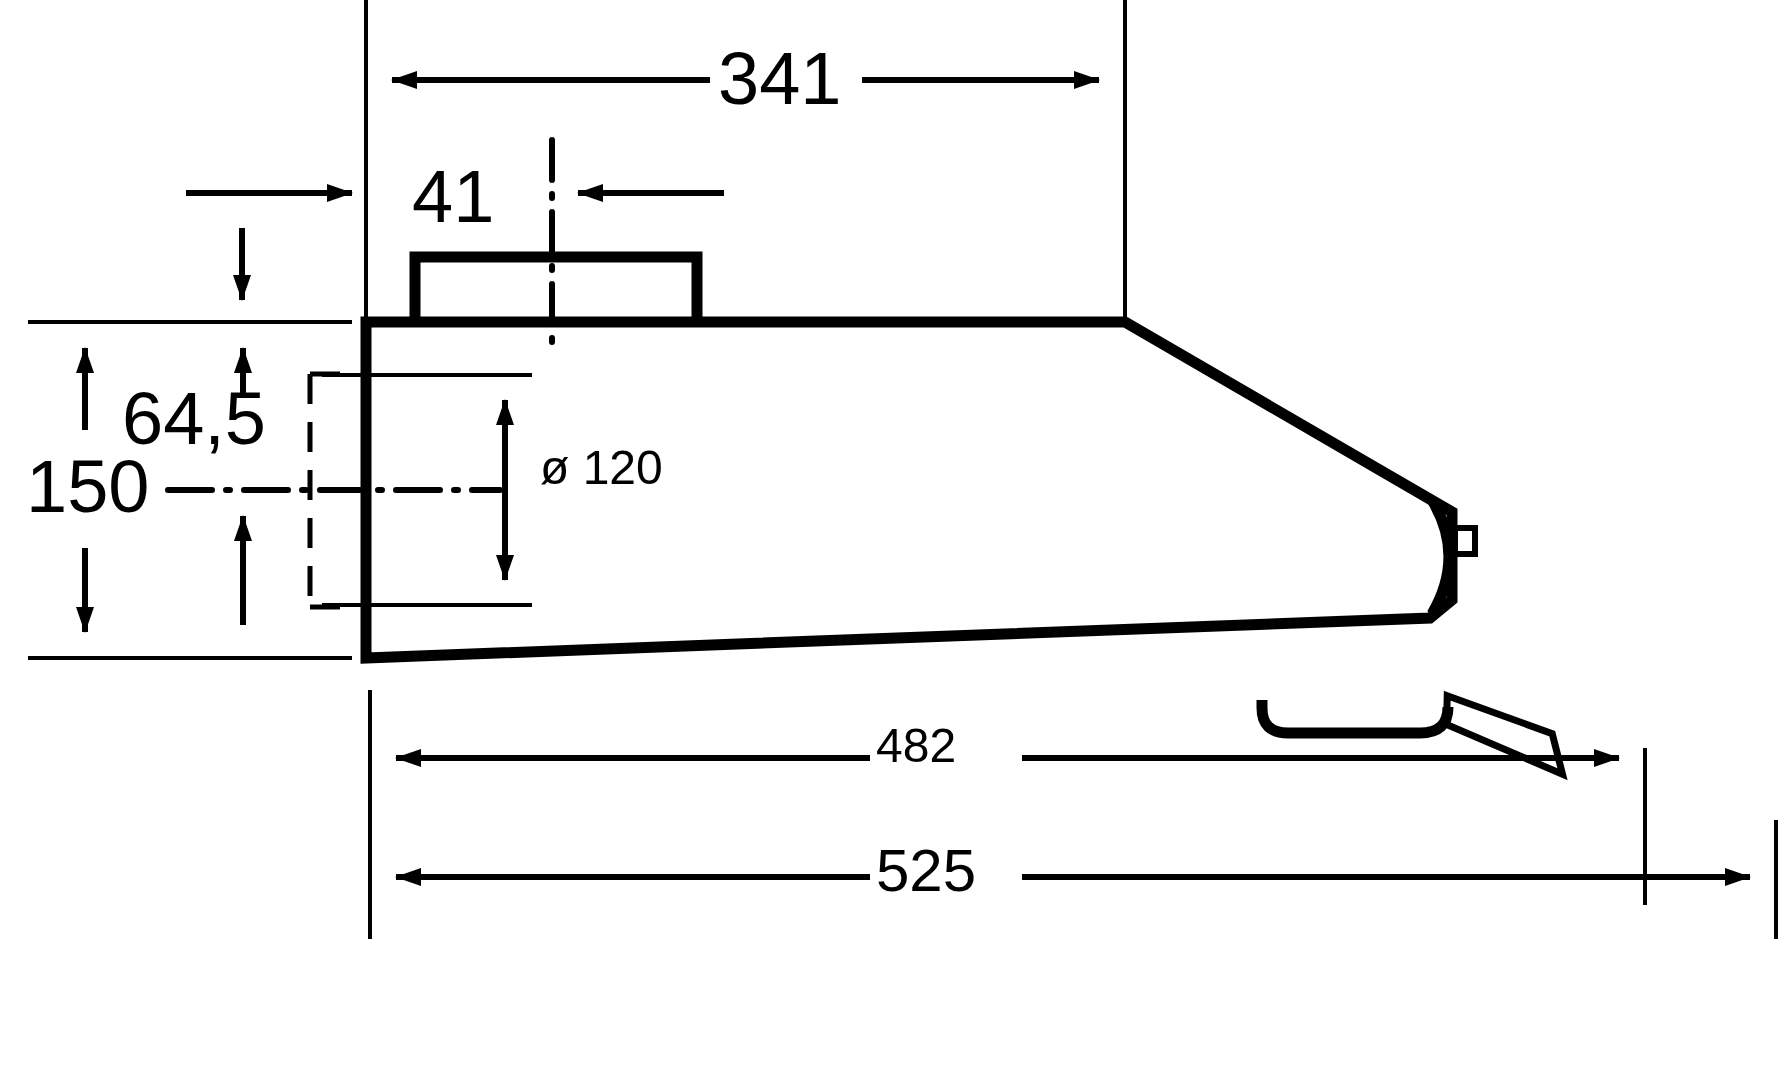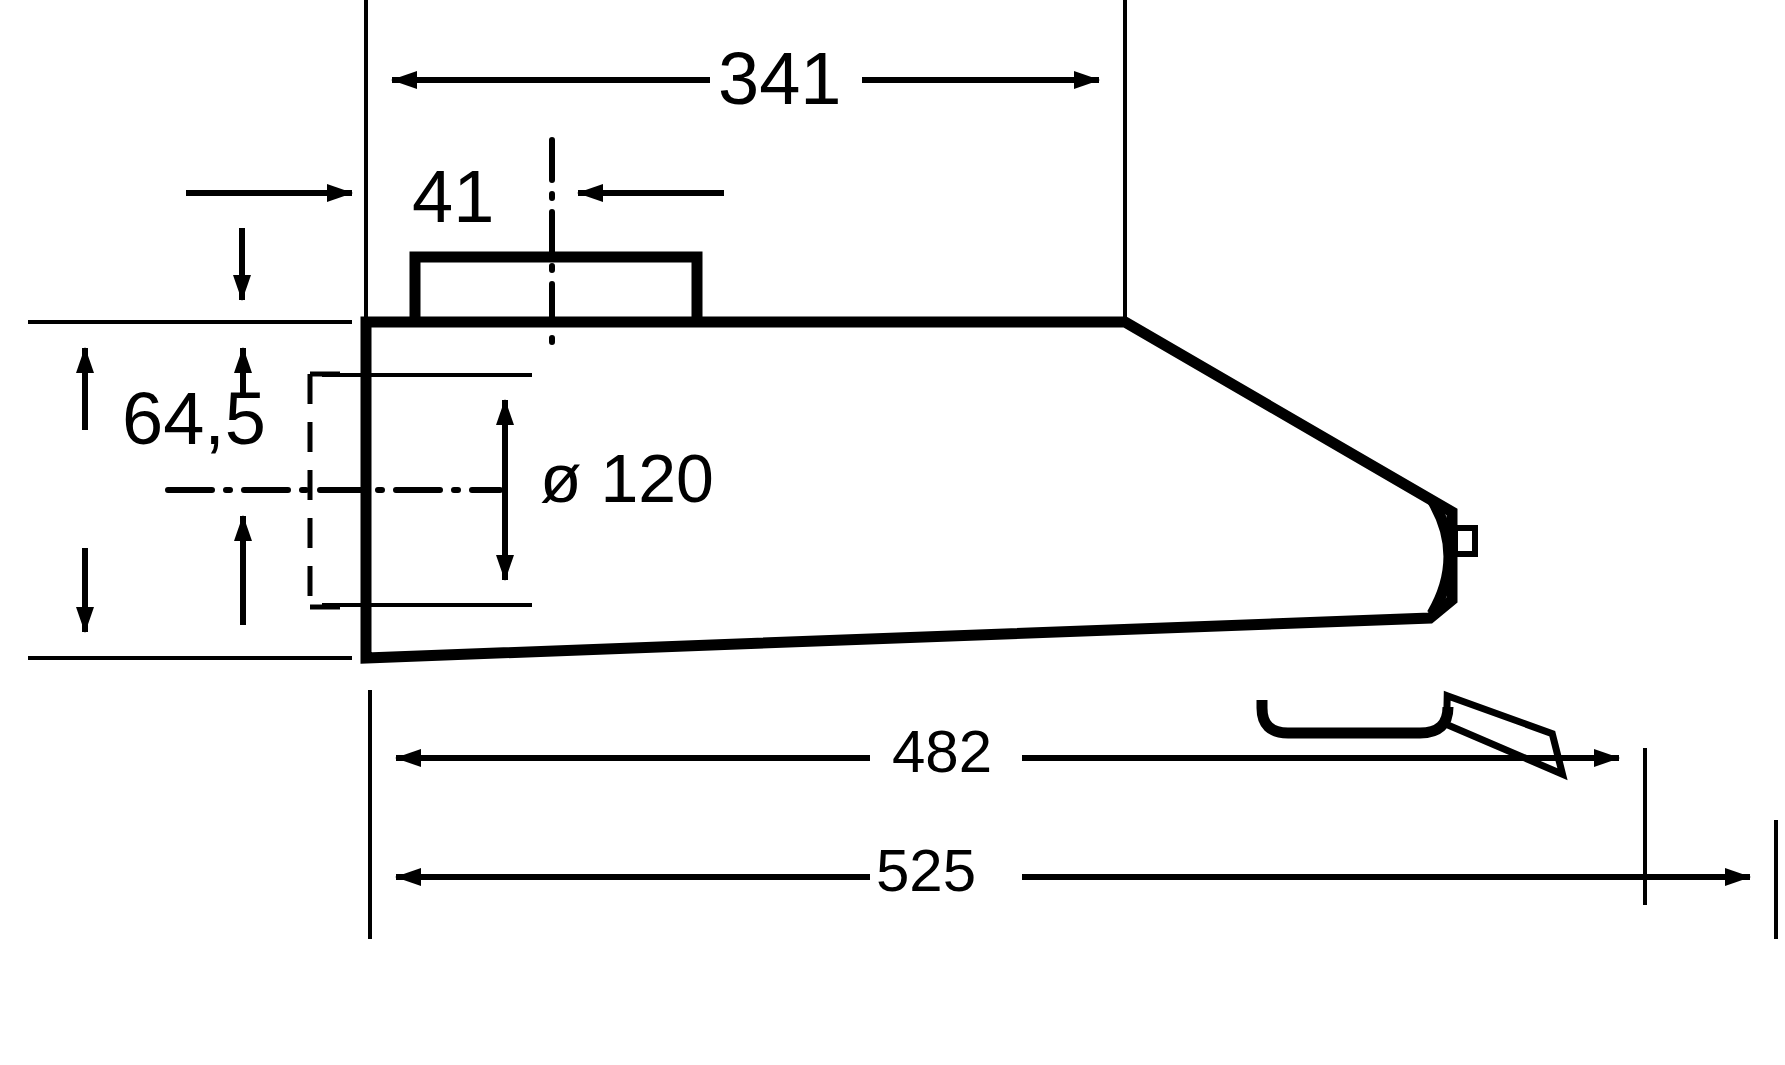--- a/index.html
+++ b/index.html
@@ -143,20 +143,21 @@
     </g>
 
   </svg>
 
   <div class="dimtext" style="left:718px; top:42px; font-size:74px;">341</div>
 
   <div class="dimtext" style="left:412px; top:160px; font-size:74px;">41</div>
 
   <div class="dimtext" style="left:122px; top:382px; font-size:74px;">64,5</div>
 
+  <div class="dimtext" style="left:26px; top:450px; font-size:74px;">150</div>
 
-  <div class="dimtext" style="left:540px; top:444px; font-size:68px;">ø 120</div>
+  <div class="dimtext" style="left:540px; top:444px; font-size:48px;">ø 120</div>
 
-  <div class="dimtext" style="left:876px; top:722px; font-size:60px;margin-left:16px;">482</div>
+  <div class="dimtext" style="left:876px; top:722px; font-size:48px;">482</div>
 
   <div class="dimtext" style="left:876px; top:841px; font-size:60px;">525</div>
 
 </div>
 
 </body></html>

